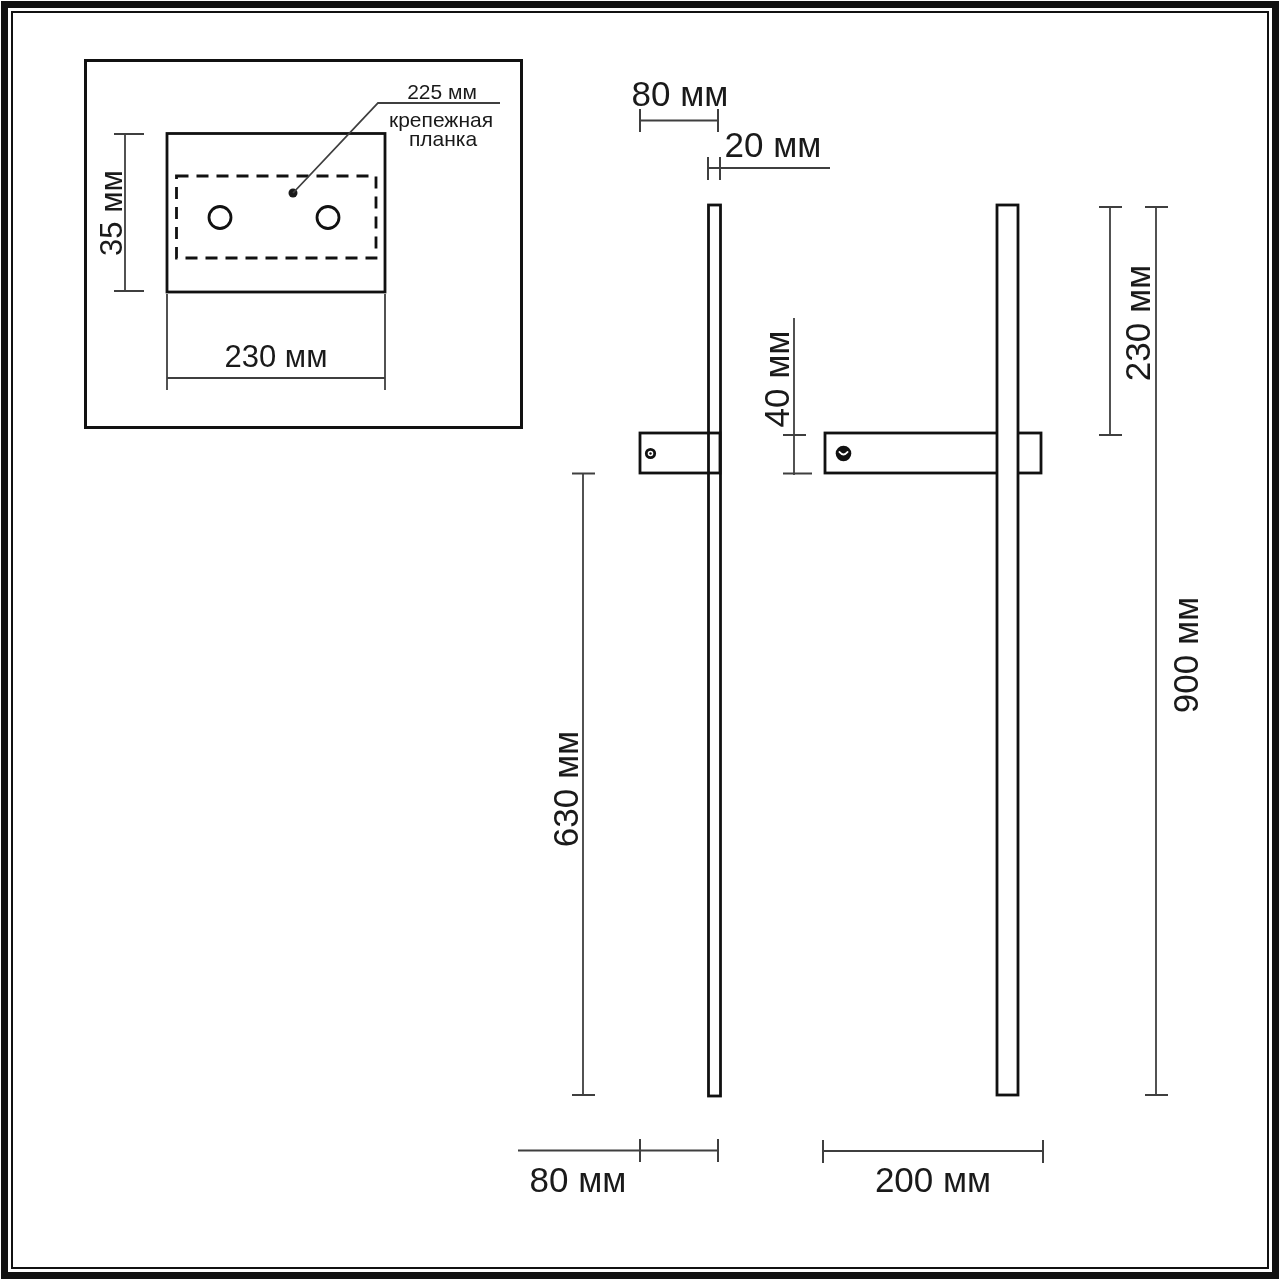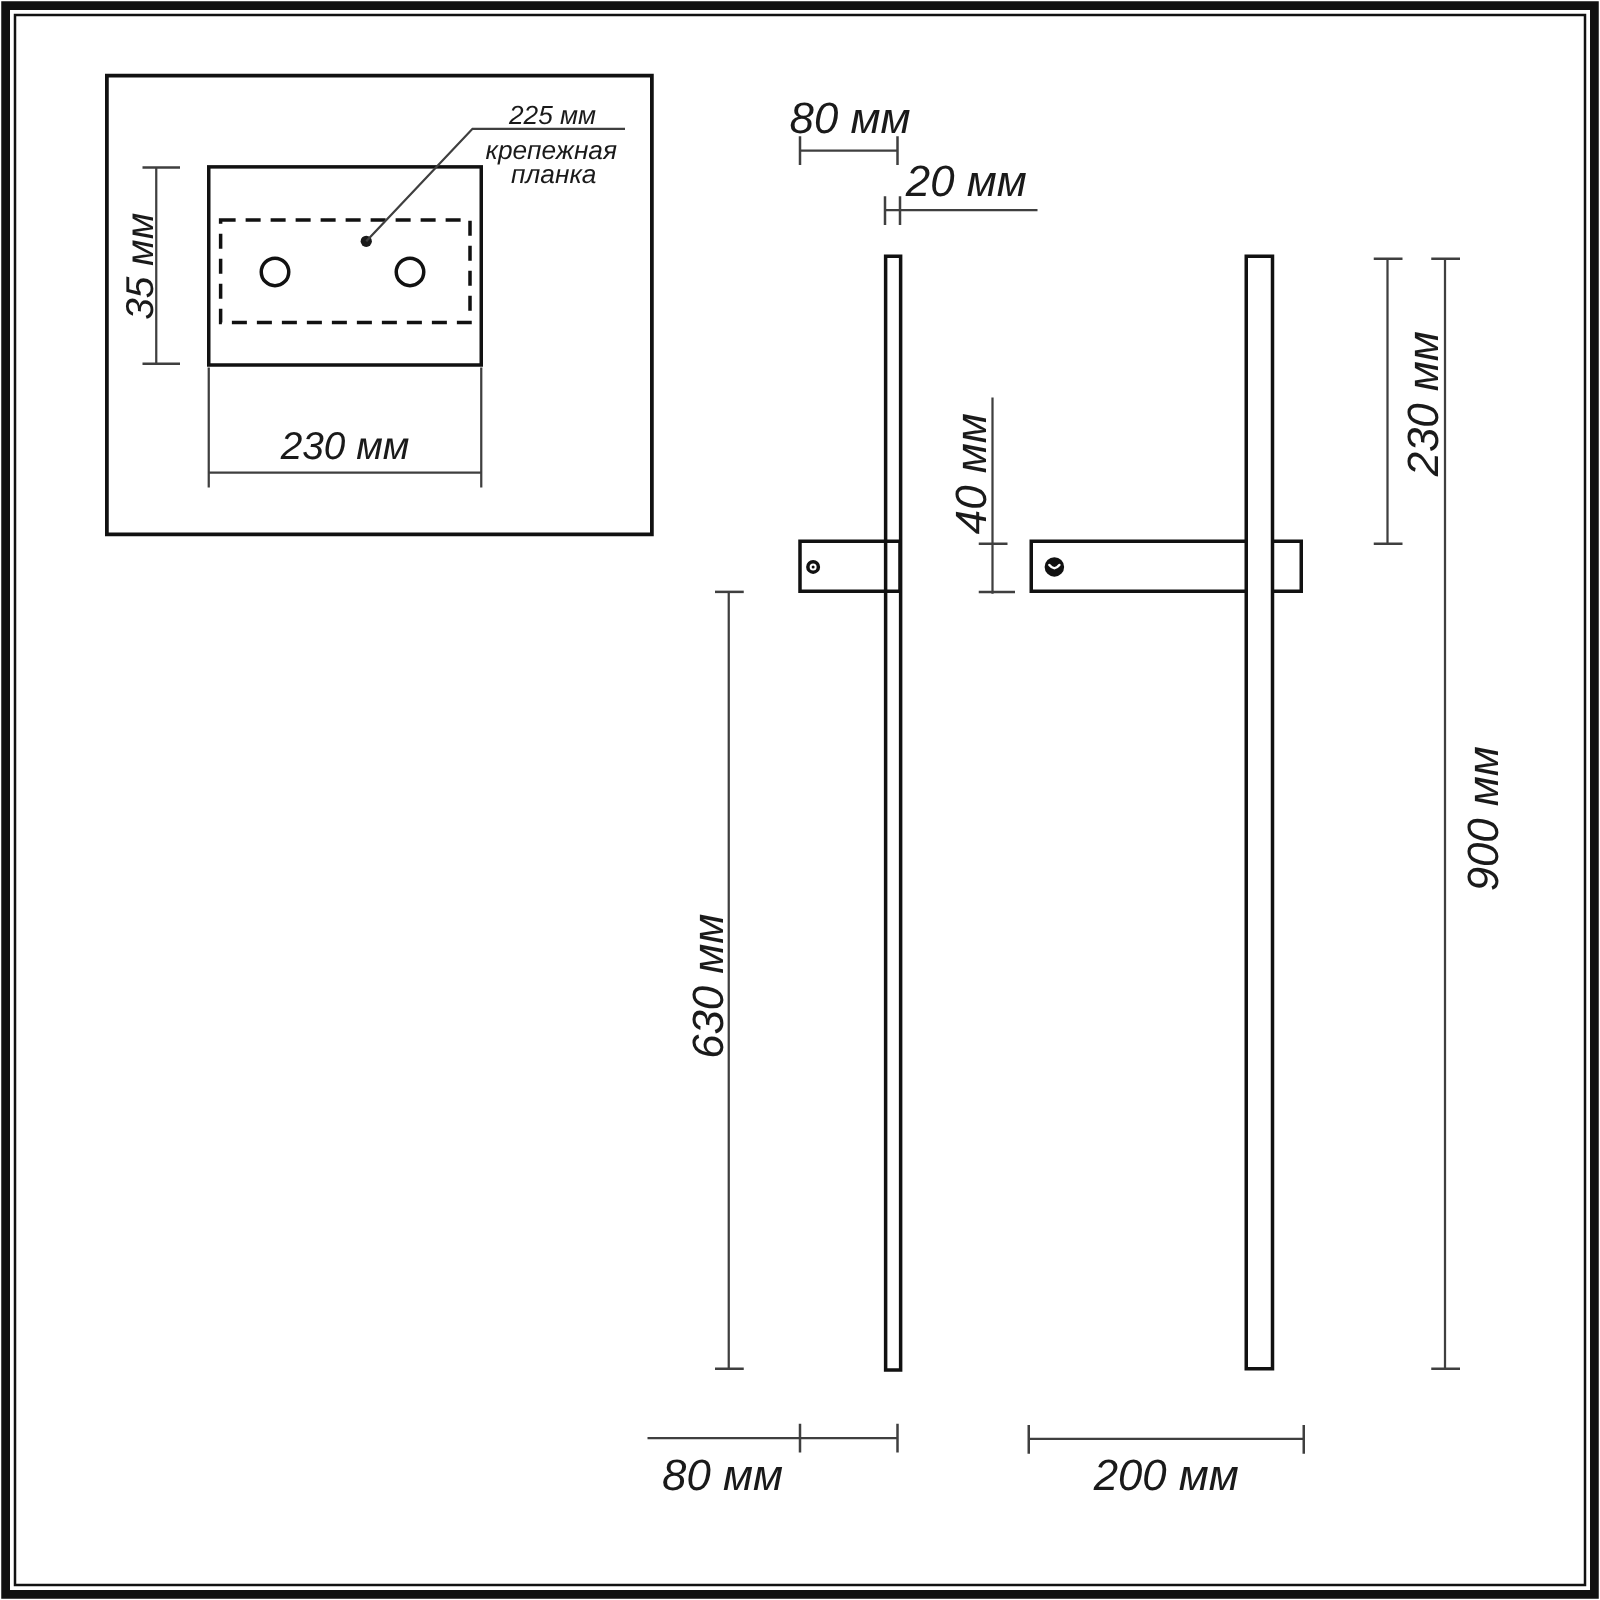--- a/index.html
+++ b/index.html
@@ -8,21 +8,20 @@
     background: var(--background, #fff);
     width: 1280px;
     height: 1280px;
     overflow: hidden;
   }
   .stage {
     position: relative;
     width: 1280px;
     height: 1280px;
     background: var(--background, #fff);
-    font-style: italic;
   }
   svg { display: block; }
   .frame    { fill: none; stroke: var(--object_line, #111); }
   .obj      { fill: none; stroke: var(--object_line, #111); stroke-width: 2.8; }
   .obj-fill { fill: var(--background, #fff); stroke: var(--object_line, #111); stroke-width: 2.8; }
   .dashed   { stroke-dasharray: 12 8; }
   .dim      { stroke: var(--dim_line, #3f3f3f); stroke-width: 1.8; fill: none; }
   .tick     { stroke: var(--dim_line, #3f3f3f); stroke-width: 2; }
   .lbl {
     font-family: "Liberation Sans", "DejaVu Sans", sans-serif;

